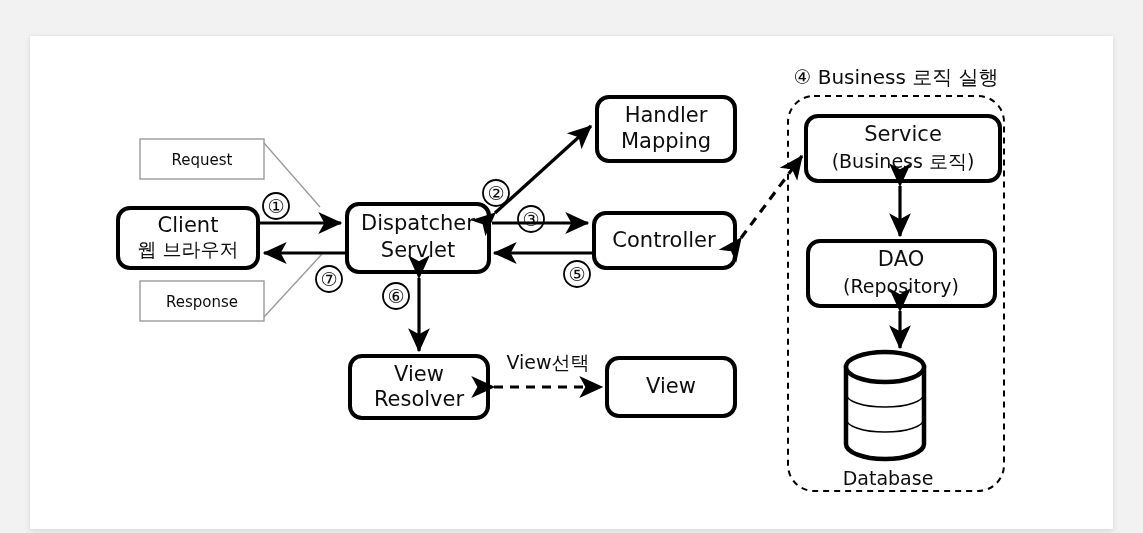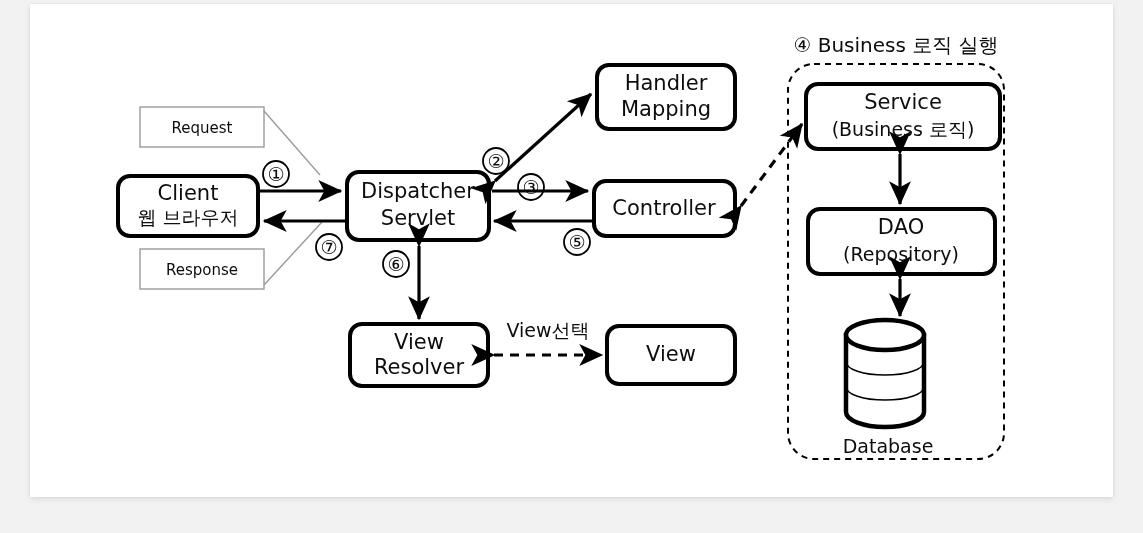--- a/index.html
+++ b/index.html
@@ -9,21 +9,21 @@
   }
   body {
     width: 1143px;
     height: 533px;
     font-family: "DejaVu Sans", sans-serif;
     overflow: hidden;
   }
   #card {
     position: absolute;
     left: 30px;
-    top: 4px;
+    top: 36px;
     width: 1083px;
     height: 493px;
     background: #ffffff;
     box-shadow: 0 2px 6px rgba(0,0,0,0.10), 0 0 1px rgba(0,0,0,0.12);
   }
   #diagram {
     position: absolute;
     left: 0;
     top: 0;
   }

